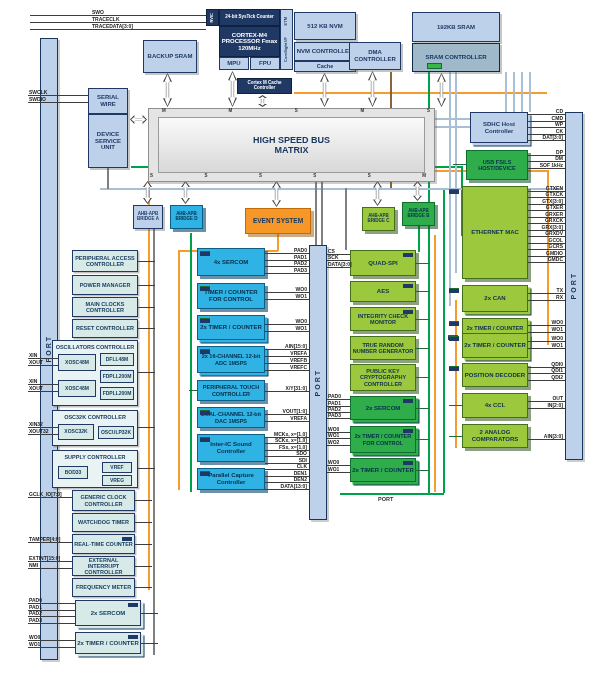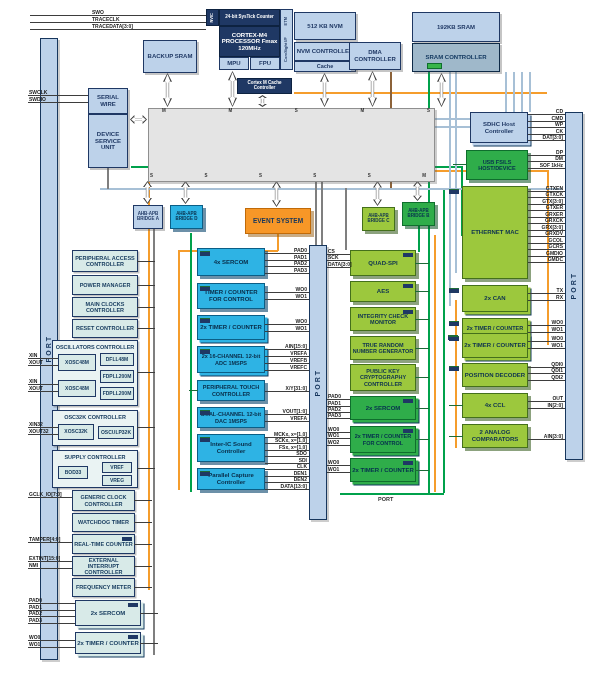--- a/index.html
+++ b/index.html
@@ -160,20 +160,23 @@
   </div>
 
   <div class="b lblue" style="left:88px;top:88px;width:40px;height:26px">
     <span>SERIAL WIRE</span>
   </div>
   <div class="b lblue" style="left:88px;top:114px;width:40px;height:54px">
     <span>DEVICE SERVICE UNIT</span>
   </div>
 
   <div class="frame" style="left:148px;top:108px;width:285px;height:72px"></div>
+  <div class="inner" style="left:158px;top:117px;width:265px;height:54px">
+    <span style="max-width:90px;text-align:center">HIGH SPEED BUS MATRIX</span>
+  </div>
   <div class="lrow" style="left:162px;top:108px;width:268px;height:6px">
       <span class="mport">M</span>
       <span class="mport">M</span>
       <span class="mport">S</span>
       <span class="mport">M</span>
       <span class="mport">S</span>
     </div>
   <div class="lrow" style="left:150px;top:173px;width:276px;height:6px">
       <span class="mport">S</span>
       <span class="mport">S</span>

